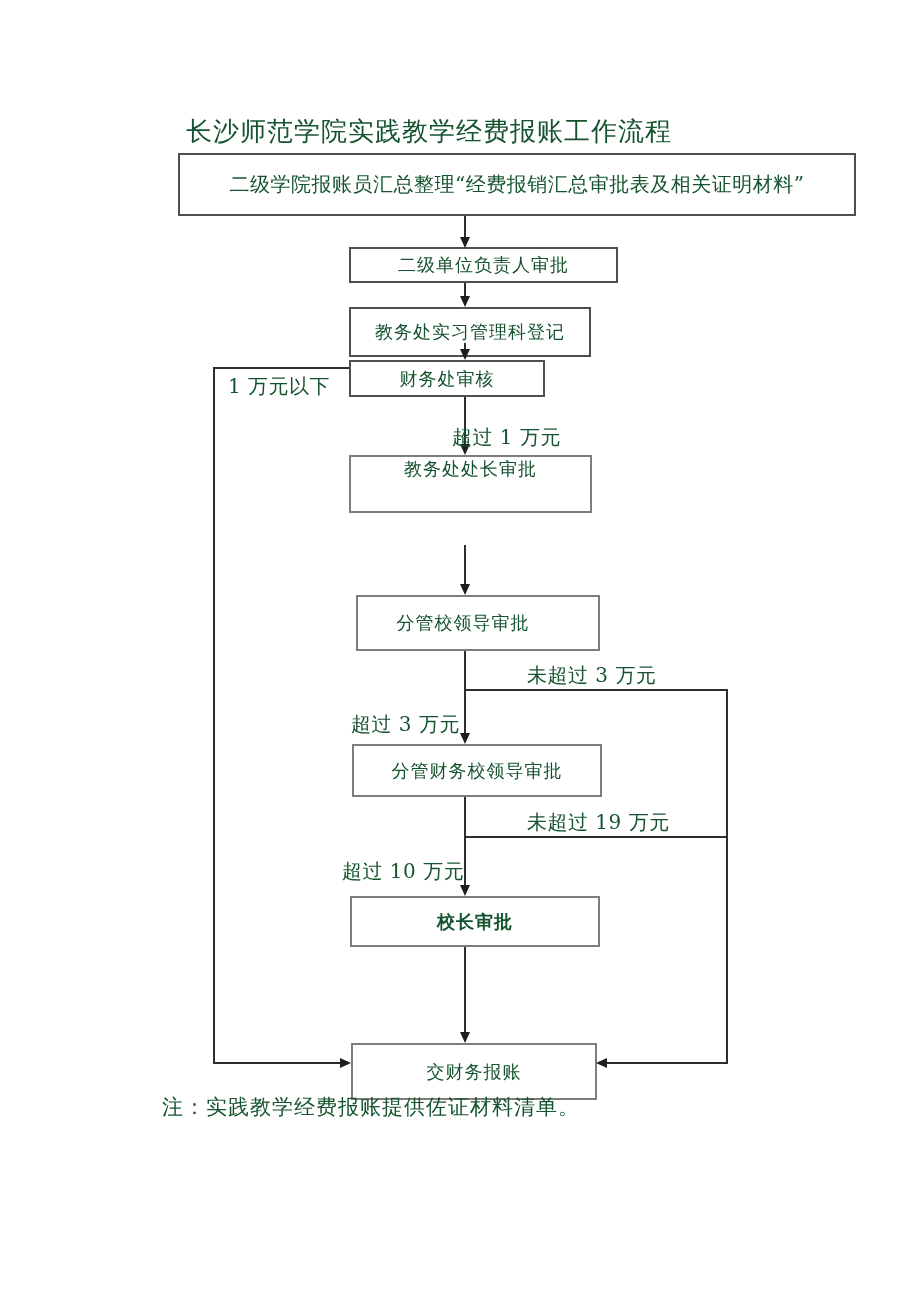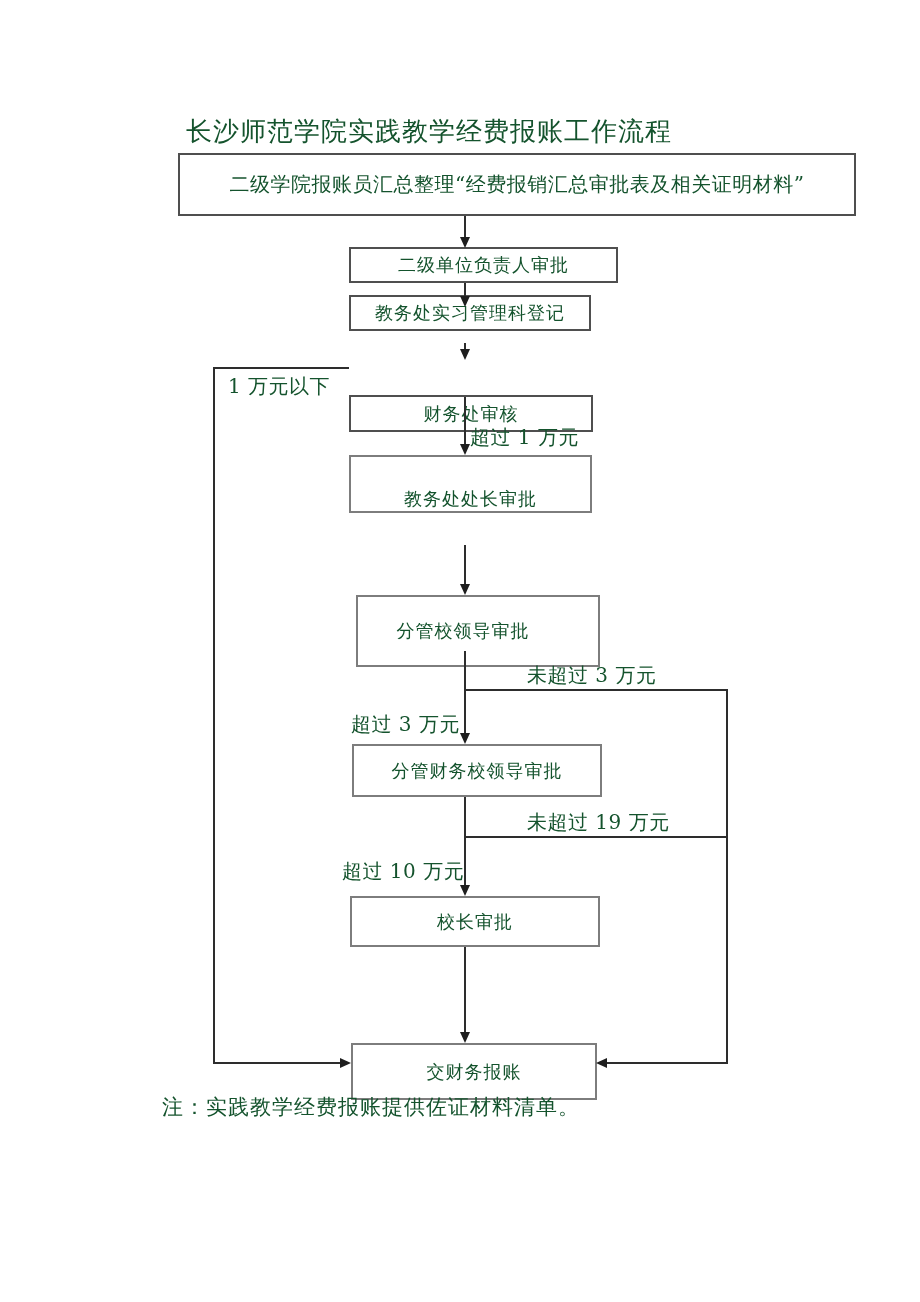--- a/index.html
+++ b/index.html
@@ -16,21 +16,21 @@
   }
   .box {
     position:absolute; background:#ffffff; box-sizing:border-box;
     display:flex; align-items:center; justify-content:center;
     text-align:center; white-space:nowrap;
   }
   .b-dark { border:2px solid #4f4f4f; }
   .b-gray { border:2px solid #7d7d7d; }
   .f20 { font-size:20px; letter-spacing:0.5px; }
   .f18 { font-size:18px; letter-spacing:1px; }
-  .top-align { align-items:flex-end; }
+  .top-align { align-items:flex-start; }
   .vline { position:absolute; width:2px; background:#2d2d2d; }
   .hline { position:absolute; height:2px; background:#2d2d2d; }
   .arr { position:absolute; width:0; height:0; }
   .arr-down { border-left:5px solid transparent; border-right:5px solid transparent; border-top:11px solid #1e1e1e; }
   .arr-right { border-top:5px solid transparent; border-bottom:5px solid transparent; border-left:11px solid #1e1e1e; }
   .arr-left  { border-top:5px solid transparent; border-bottom:5px solid transparent; border-right:11px solid #1e1e1e; }
   .lbl { position:absolute; font-size:20px; white-space:nowrap; letter-spacing:0.5px; background:transparent; }
   .note { position:absolute; left:162px; top:1093px; font-size:21px; letter-spacing:1px; white-space:nowrap; }
 </style>
 </head>
@@ -41,41 +41,41 @@
   <div class="title">长沙师范学院实践教学经费报账工作流程</div>
 
   <div class="box b-dark f20" style="left:130px; top:153px; width:678px; height:63px;margin-left:48px;">
     <span>二级学院报账员汇总整理“经费报销汇总审批表及相关证明材料”</span>
   </div>
 
   <div class="box b-dark f18" style="left:349px; top:247px; width:269px; height:36px;">
     <span>二级单位负责人审批</span>
   </div>
 
-  <div class="box b-dark f18" style="left:349px; top:295px; width:242px; height:36px;">
+  <div class="box b-dark f18" style="left:349px; top:307px; width:242px; height:50px;">
     <span>教务处实习管理科登记</span>
   </div>
 
-  <div class="box b-dark f18" style="left:349px; top:360px; width:244px; height:37px;margin-top:35px;">
+  <div class="box b-dark f18" style="left:349px; top:360px; width:196px; height:37px;">
     <span>财务处审核</span>
   </div>
 
   <div class="box b-gray f18 top-align" style="left:349px; top:455px; width:243px; height:58px;">
     <span>教务处处长审批</span>
   </div>
 
-  <div class="box b-gray f18" style="left:356px; top:595px; width:244px; height:72px; padding-right:30px;">
+  <div class="box b-gray f18" style="left:356px; top:595px; width:244px; height:56px; padding-right:30px;">
     <span>分管校领导审批</span>
   </div>
 
   <div class="box b-gray f18" style="left:352px; top:744px; width:250px; height:53px;">
     <span>分管财务校领导审批</span>
   </div>
 
-  <div class="box b-gray f18" style="left:350px; top:896px; width:250px; height:51px;">
+  <div class="box b-gray f18" style="left:350px; top:896px; width:250px; height:51px;font-weight:bold;">
     <span>校长审批</span>
   </div>
 
   <div class="box b-gray f18" style="left:351px; top:1043px; width:246px; height:57px;">
     <span>交财务报账</span>
   </div>
 
   <div class="vline" style="left:464px; top:216px; height:22px;"></div>
   <div class="arr arr-down" style="left:460px; top:237px;"></div>
 
@@ -105,21 +105,21 @@
   <div class="hline" style="left:213px; top:1062px; width:128px;"></div>
   <div class="arr arr-right" style="left:340px; top:1058px;"></div>
 
   <div class="hline" style="left:464px; top:689px; width:264px;"></div>
   <div class="hline" style="left:464px; top:836px; width:264px;"></div>
   <div class="vline" style="left:726px; top:689px; height:375px;"></div>
   <div class="hline" style="left:607px; top:1062px; width:121px;"></div>
   <div class="arr arr-left" style="left:596px; top:1058px;"></div>
 
   <div class="lbl" style="left:228px; top:373px;text-align:center;">1 万元以下</div>
-  <div class="lbl" style="left:470px; top:424px;">超过 1 万元</div>
+  <div class="lbl" style="left:452px; top:424px;">超过 1 万元</div>
   <div class="lbl" style="left:527px; top:662px;">未超过 3 万元</div>
   <div class="lbl" style="left:351px; top:711px;">超过 3 万元</div>
   <div class="lbl" style="left:527px; top:809px;">未超过 19 万元</div>
   <div class="lbl" style="left:342px; top:858px;">超过 10 万元</div>
 
   <div class="note">注：实践教学经费报账提供佐证材料清单。</div>
 
 </div>
 
 </body></html>

